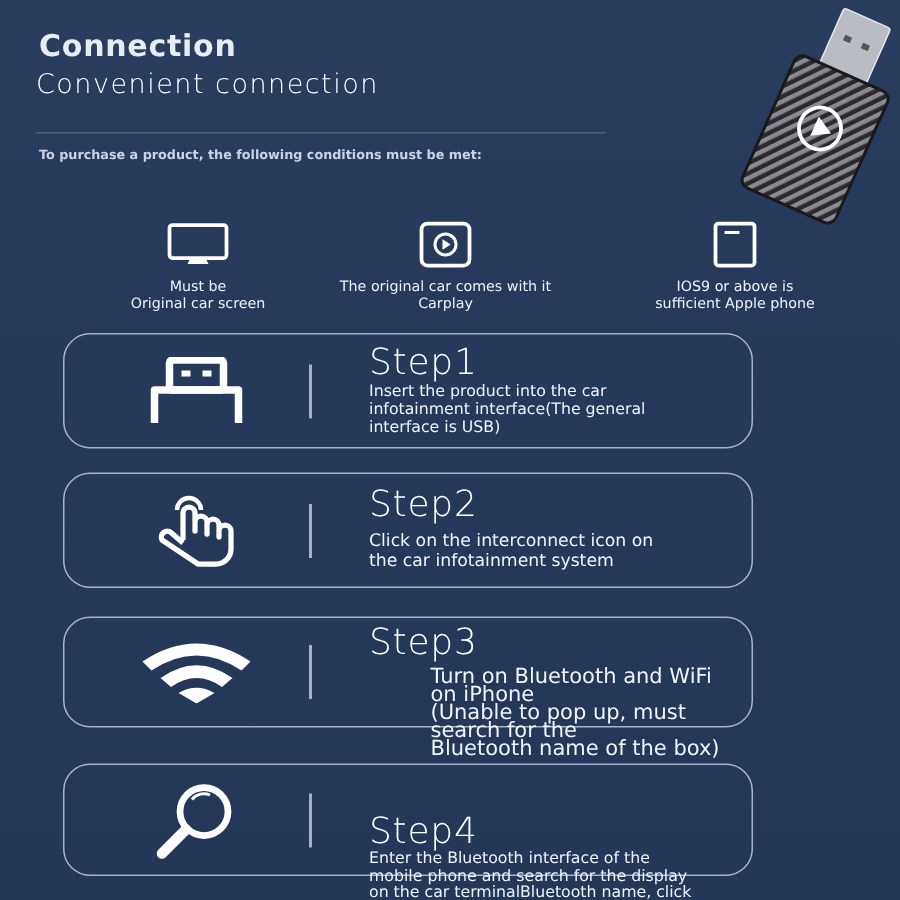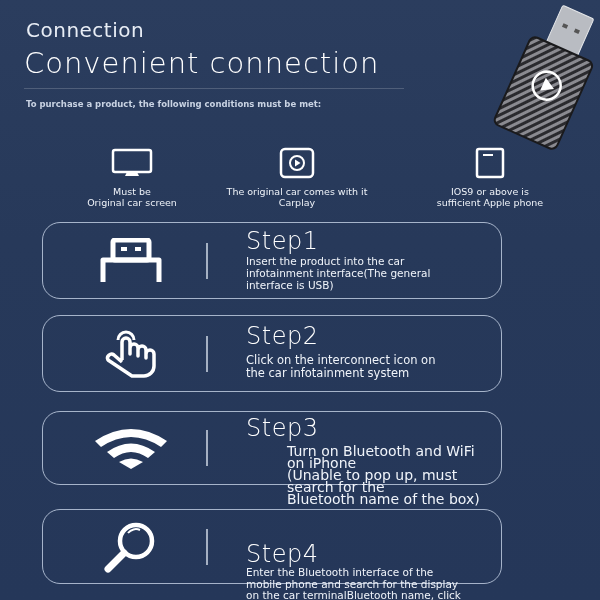--- a/index.html
+++ b/index.html
@@ -1,22 +1,22 @@
 <!DOCTYPE html>
 <html><head>
 <meta charset="utf-8">
 <style>
   html, body { margin:0; padding:0; }
   body {
     width:600px; height:600px; overflow:hidden; position:relative;
     background: linear-gradient(180deg, #2b3d5e 0%, #27395a 40%, #253759 100%);
     font-family: "DejaVu Sans", sans-serif; color:#ffffff;
   }
-  .title-small { position:absolute; left:26px; top:18px; font-size:20px; font-weight:400; letter-spacing:0.5px; color:#e8edf5; }
-  .title-big { position:absolute; left:24px; top:46px; font-size:29px; font-weight:300; letter-spacing:1px; color:#ffffff; }
+  .title-small { position:absolute; left:26px; top:18px; font-size:20px; font-weight:700; letter-spacing:0.5px; color:#e8edf5; }
+  .title-big { position:absolute; left:24px; top:46px; font-size:18px; font-weight:300; letter-spacing:1px; color:#ffffff; }
   .divider { position:absolute; left:24px; top:88px; width:380px; height:1px; background:rgba(255,255,255,0.18); }
   .subtitle { position:absolute; left:26px; top:99px; font-size:8.5px; color:#c9d3e3;font-weight:bold; }
 
   .product { position:absolute; left:470px; top:0; width:130px; height:150px; }
 
   .cond { position:absolute; top:146px; width:170px; text-align:center; font-size:9.5px; line-height:11px; color:#eef2f8; }
   .cond .ic { height:34px; display:flex; justify-content:center; align-items:center; margin-bottom:6px; }
   .c1 { left:47px; } .c2 { left:212px; } .c3 { left:415px; }
 
   .step { position:absolute; left:42px; width:460px; border:1.5px solid rgba(210,222,240,0.75); border-radius:18px; box-sizing:border-box; }

